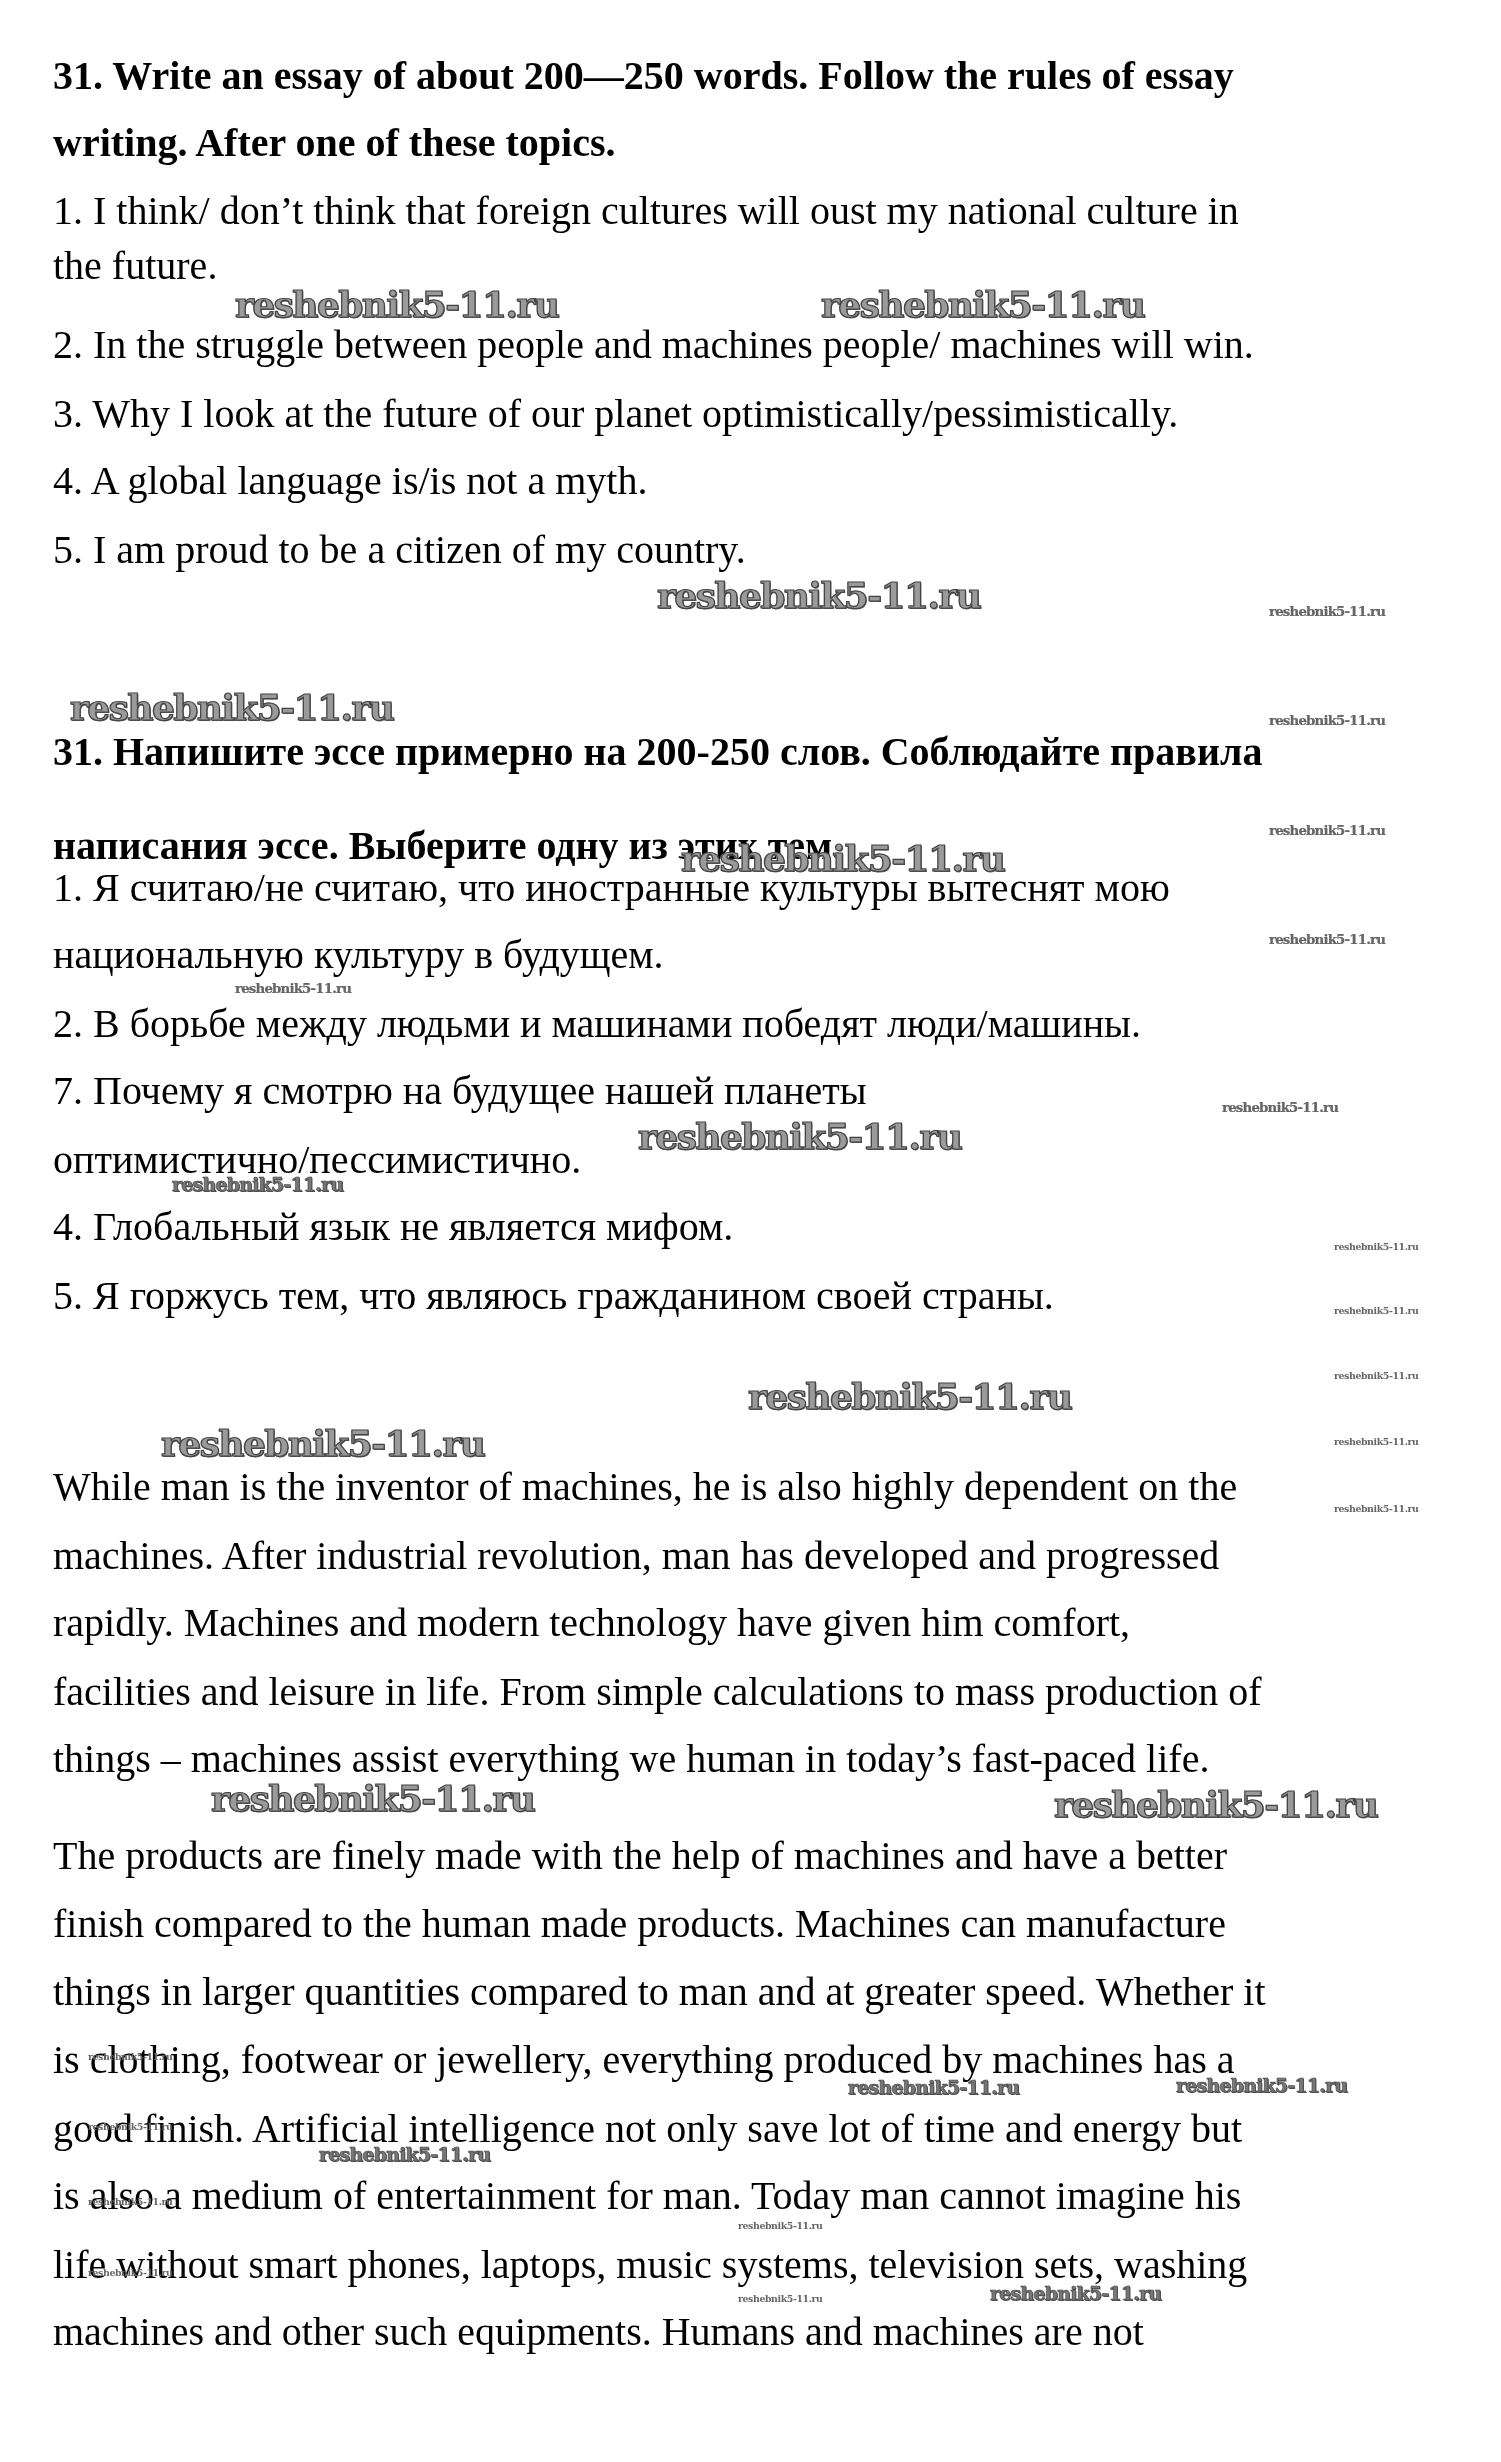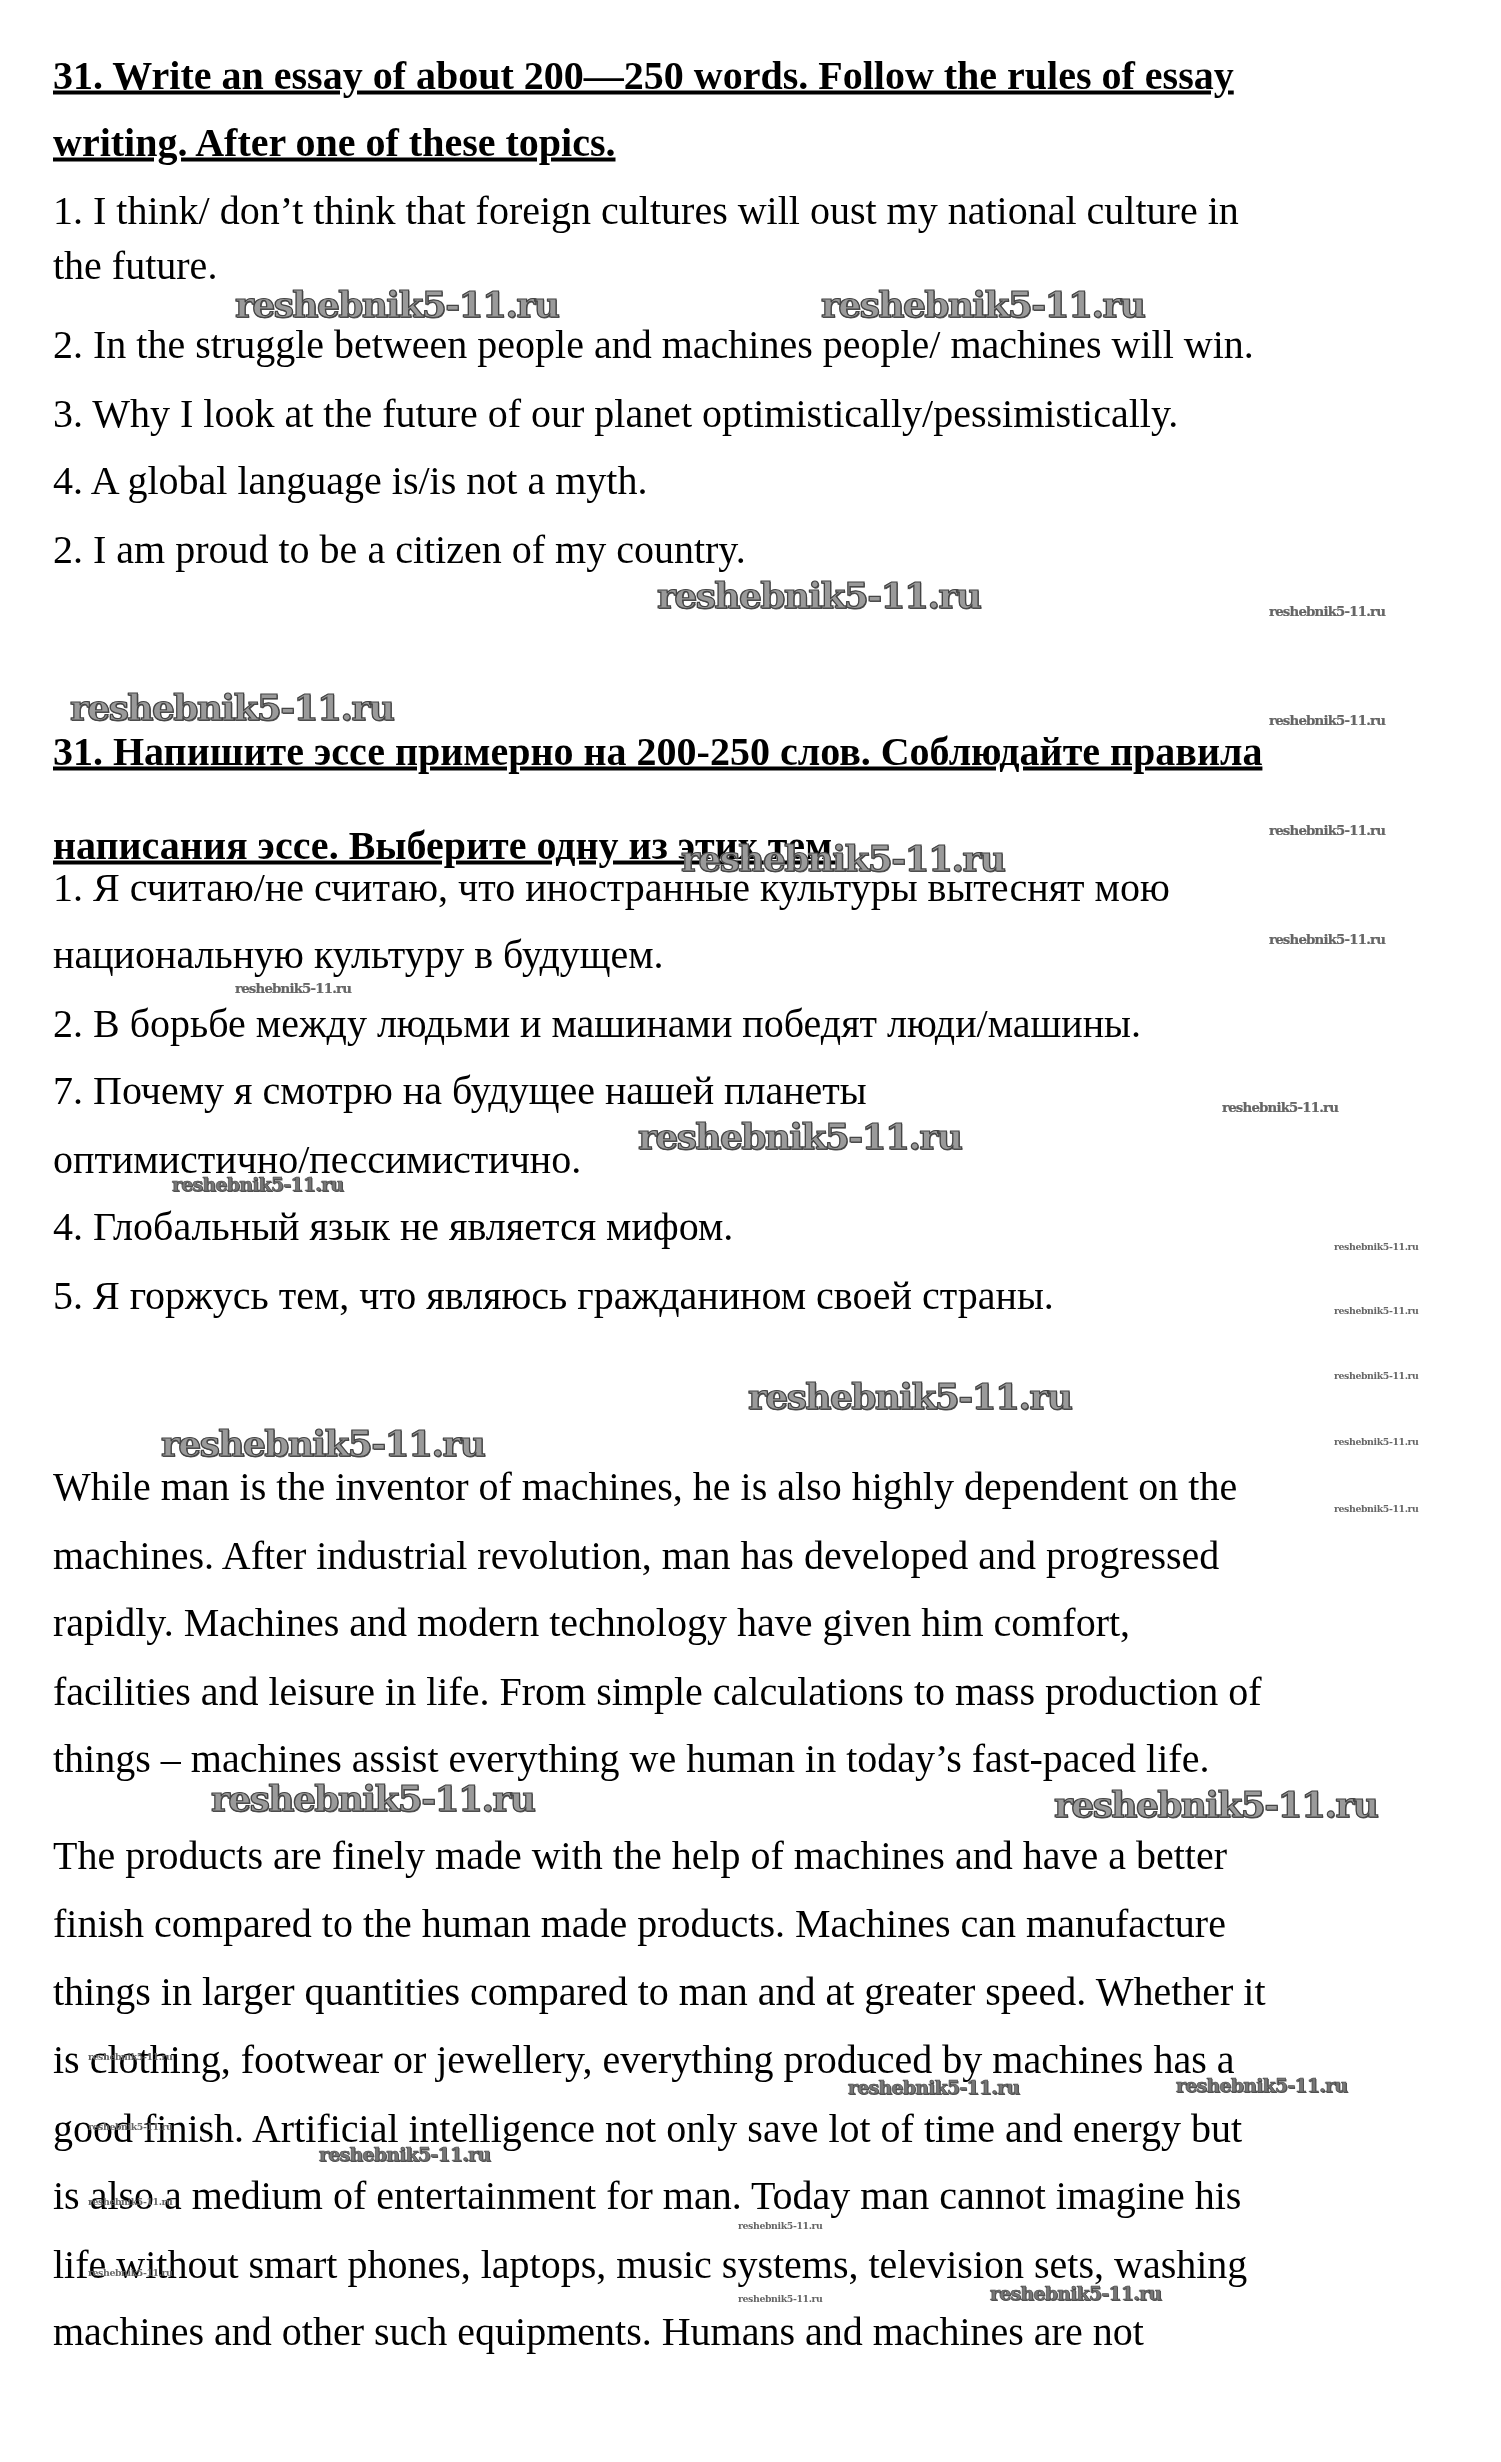--- a/index.html
+++ b/index.html
@@ -1,41 +1,41 @@
 <!DOCTYPE html>
 <html style="font-size:12.5px"><head>
 <meta charset="utf-8">
 <style>
   html, body { margin: 0; padding: 0; background: #ffffff; }
   body { width: 1501px; height: 2462px; position: relative; overflow: hidden;
          font-family: "Liberation Serif", "DejaVu Serif", serif; color: #000; }
   .line { position: absolute; left: 53px; font-size: 40px; line-height: 47px; white-space: nowrap;
           transform: translateY(-23.5px); }
-  .bold { font-weight: bold; text-decoration: underline; }
+  .bold { font-weight: bold; }
   .wm { position: absolute; white-space: nowrap; font-family: "DejaVu Serif", "Liberation Serif", serif;
         font-weight: bold; color: #8a8a8a; letter-spacing: -0.8px;
         text-shadow: 0.8px 0.8px 0 #555, -0.8px 0 0 #bbb; }
   .wm.big { font-size: 36px; line-height: 39px; color: #9a9a9a;
             -webkit-text-stroke: 1.2px #444; letter-spacing: -1.6px; }
   .wm.mid { font-size: 19px; line-height: 22px; color: #777; -webkit-text-stroke: 0.5px #444; }
   .wm.small { font-size: 13.3px; line-height: 15.6px; color: #666; text-shadow: none; -webkit-text-stroke: 0.2px #555; }
   .wm.tiny { font-size: 9.4px; line-height: 11px; color: #666; text-shadow: none; letter-spacing: -0.4px; }
 </style>
 </head>
 <body>
 
 <div>
   <div class="line bold" style="top:75px">31. Write an essay of about 200—250 words. Follow the rules of essay</div>
   <div class="line bold" style="top:142px">writing. After one of these topics.</div>
   <div class="line" style="top:210px">1. I think/ don’t think that foreign cultures will oust my national culture in</div>
   <div class="line" style="top:265px">the future.</div>
   <div class="line" style="top:344px">2. In the struggle between people and machines people/ machines will win.</div>
   <div class="line" style="top:413px">3. Why I look at the future of our planet optimistically/pessimistically.</div>
   <div class="line" style="top:480px">4. A global language is/is not a myth.</div>
-  <div class="line" style="top:549px">2. I am proud to be a citizen of my country.</div>
+  <div class="line" style="top:549px">5. I am proud to be a citizen of my country.</div>
 </div>
 
 <div>
   <div class="line bold" style="top:751px">31. Напишите эссе примерно на 200-250 слов. Соблюдайте правила</div>
   <div class="line bold" style="top:845px">написания эссе. Выберите одну из этих тем.</div>
   <div class="line" style="top:887px">1. Я считаю/не считаю, что иностранные культуры вытеснят мою</div>
   <div class="line" style="top:954px">национальную культуру в будущем.</div>
   <div class="line" style="top:1023px">2. В борьбе между людьми и машинами победят люди/машины.</div>
   <div class="line" style="top:1090px">7. Почему я смотрю на будущее нашей планеты</div>
   <div class="line" style="top:1159px">оптимистично/пессимистично.</div>

